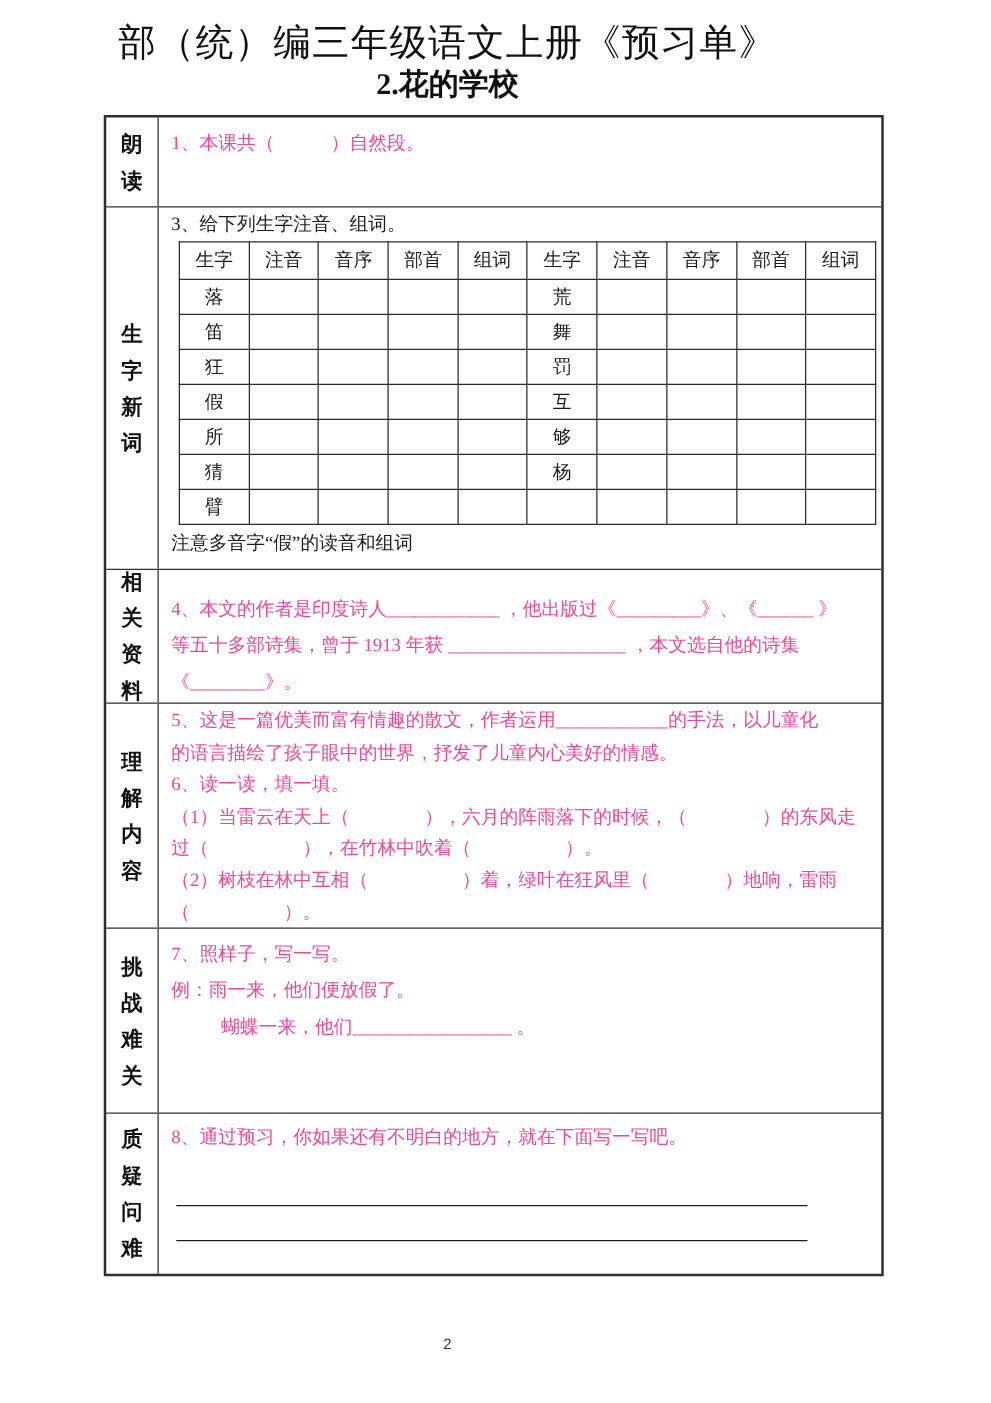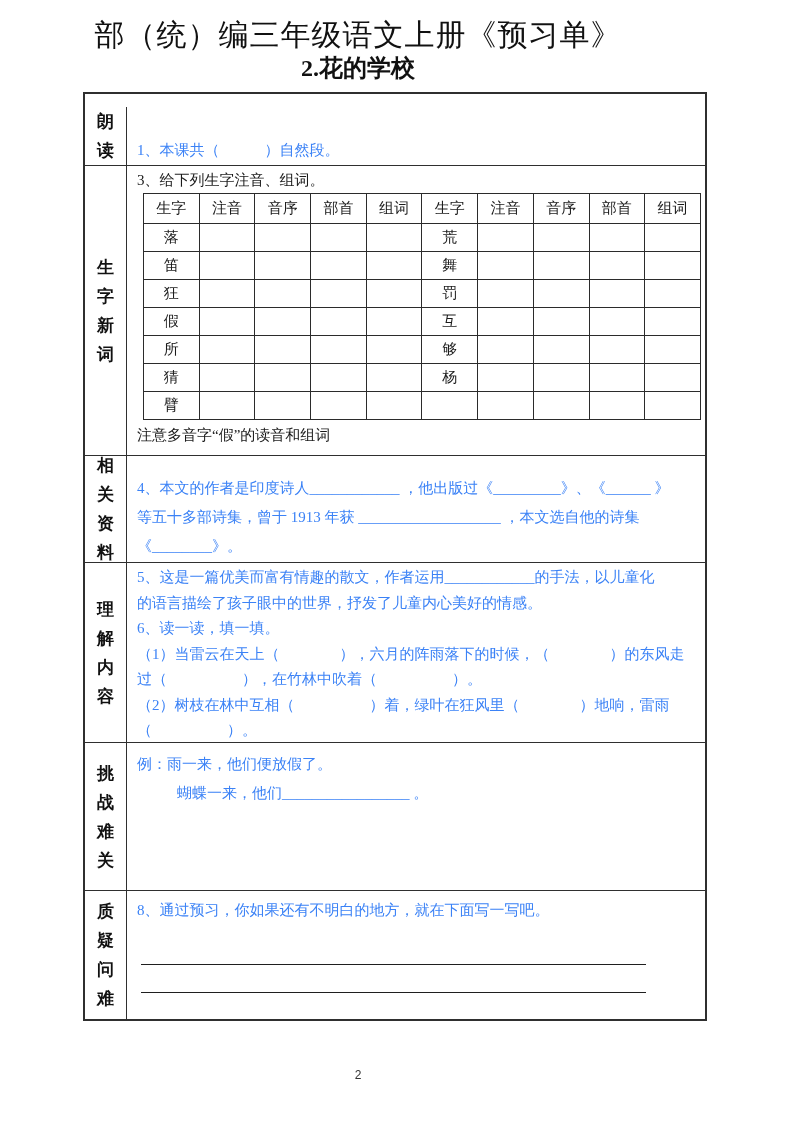--- a/index.html
+++ b/index.html
@@ -57,34 +57,34 @@
   .contentcell {
     flex:1;
     padding-left:10px;
     padding-right:6px;
     overflow:hidden;
   }
   .line {
     font-size:15px;
     line-height:29px;
     white-space:pre;
-    color:#3b82f6;
+    color:#ec4899;
   }
   .tight { line-height:25.5px; }
   .flexline { display:flex; justify-content:space-between; align-items:baseline; }
   .signwrap { white-space:nowrap; margin-right:2px; }
   .blank {
     display:inline-block;
     border-bottom:1.3px solid #1a1a1a;
     height:14px;
     vertical-align:baseline;
   }
   .sigblank { width:98px; margin-left:4px; }
   
-  .row-reading   { height:72px;align-items:flex-end; }
+  .row-reading   { height:72px; }
   .row-reading .contentcell { padding-top:7px; }
   .row-chars     { height:290px; }
   .row-chars .contentcell { padding-top:2px; }
   .row-related   { height:107px; }
   .row-related .contentcell { padding-top:18px; }
   .row-compre    { height:180px; }
   .row-compre .contentcell { padding-top:2px; }
   .row-challenge { height:148px; }
   .row-challenge .contentcell { padding-top:7px; }
   .row-question  { height:128px; }
@@ -281,20 +281,21 @@
         <div class="line tight">（2）树枝在林中互相（　　　　　）着，绿叶在狂风里（　　　　）地响，雷雨</div>
         <div class="line tight">（　　　　　）。</div>
       </div>
     </div>
 
     <div class="t-row row-challenge">
       <div class="labelcell">
         <span class="vtext">挑战难关</span>
       </div>
       <div class="contentcell">
+        <div class="line">7、照样子，写一写。</div>
         <div class="line">例：雨一来，他们便放假了。</div>
         <div class="line indent40">蝴蝶一来，他们_________________ 。</div>
       </div>
     </div>
 
     <div class="t-row row-question">
       <div class="labelcell">
         <span class="vtext">质疑问难</span>
       </div>
       <div class="contentcell">

